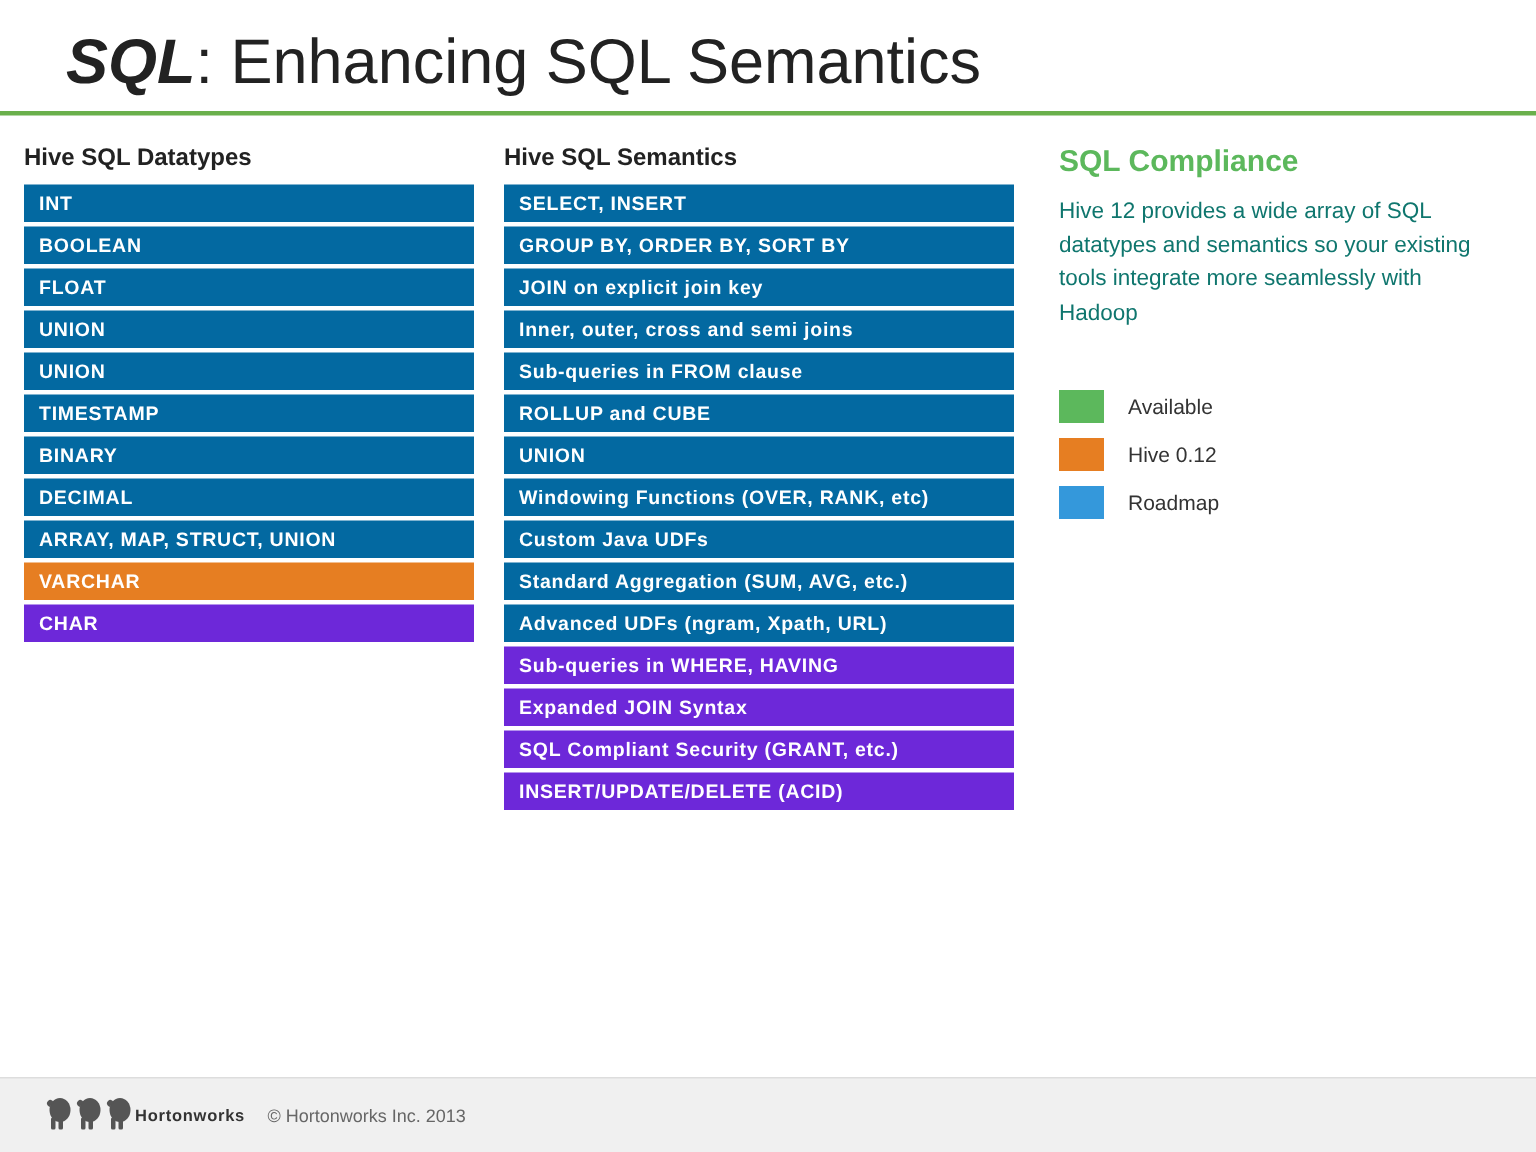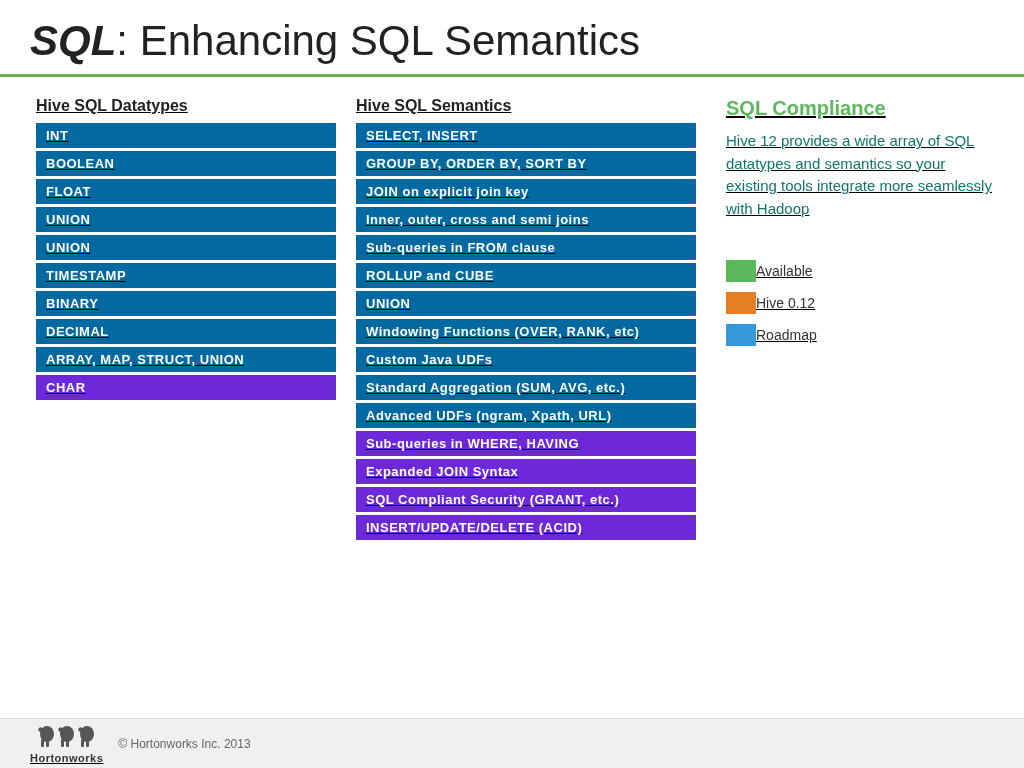--- a/index.html
+++ b/index.html
@@ -15,42 +15,41 @@
     .slide-container {
       width: 1024px;
       height: 768px;
       background: #fff;
       display: flex;
       flex-direction: column;
     }
 
     
     .header {
-      padding: 18px 30px 10px 30px;
+      padding: 18px 30px 10px 44px;
       border-bottom: 3px solid #6ab04c;
     }
     .header-title {
       font-size: 42px;
       font-weight: 400;
       color: #222;
       line-height: 1.1;
     }
     .header-title em {
       font-style: italic;
       font-weight: 900;
       color: #222;
     }
 
     
     .main-content {
       display: flex;
       flex: 1;
-      padding: 20px 30px 10px 36px;
+      padding: 20px 30px 10px 16px;
       gap: 20px;
-      text-decoration: underline;
     }
 
     
     .left-col {
       flex: 0 0 300px;
     }
     .col-title {
       font-size: 16px;
       font-weight: 700;
       color: #222;
@@ -97,21 +96,21 @@
     
     .legend {
       margin-top: 40px;
       display: flex;
       flex-direction: column;
       gap: 10px;
     }
     .legend-item {
       display: flex;
       align-items: center;
-      gap: 0;
+      gap: 16px;
     }
     .legend-swatch {
       width: 30px;
       height: 22px;
       flex-shrink: 0;
     }
     .legend-label {
       font-size: 14px;
       color: #333;
     }
@@ -127,23 +126,22 @@
       gap: 15px;
     }
     .footer-copy {
       font-size: 12px;
       color: #666;
     }
 
     
     .hw-logo {
       display: flex;
-      flex-direction: column;
+      flex-direction: row;
       align-items: center;
-      text-decoration: underline;
     }
     .hw-elephants {
       display: flex;
       gap: 1px;
     }
     .hw-text {
       font-size: 11px;
       font-weight: 700;
       color: #333;
       letter-spacing: 0.5px;
@@ -167,20 +165,21 @@
       <div class="item-list" id="datatypes-list">
           <div class="list-item green">INT</div>
           <div class="list-item green">BOOLEAN</div>
           <div class="list-item green">FLOAT</div>
           <div class="list-item green">UNION</div>
           <div class="list-item green">UNION</div>
           <div class="list-item green">TIMESTAMP</div>
           <div class="list-item green">BINARY</div>
           <div class="list-item green">DECIMAL</div>
           <div class="list-item green">ARRAY, MAP, STRUCT, UNION</div>
+          <div class="list-item orange">VARCHAR</div>
           <div class="list-item blue">CHAR</div>
         </div>
     </div>
 
     <div class="mid-col">
       <div class="col-title">Hive SQL Semantics</div>
       <div class="item-list" id="semantics-list">
           <div class="list-item green">SELECT, INSERT</div>
           <div class="list-item green">GROUP BY, ORDER BY, SORT BY</div>
           <div class="list-item green">JOIN on explicit join key</div>

